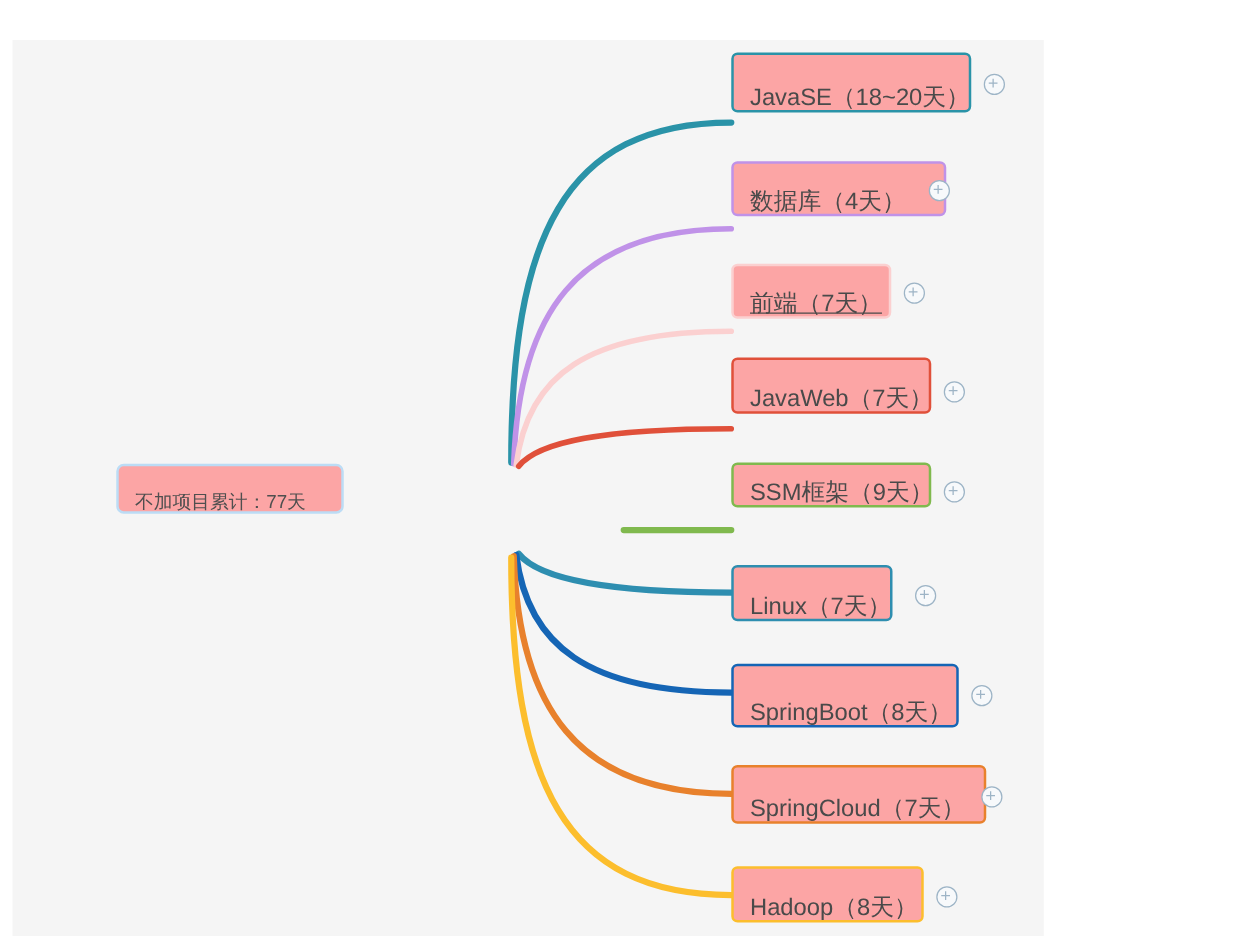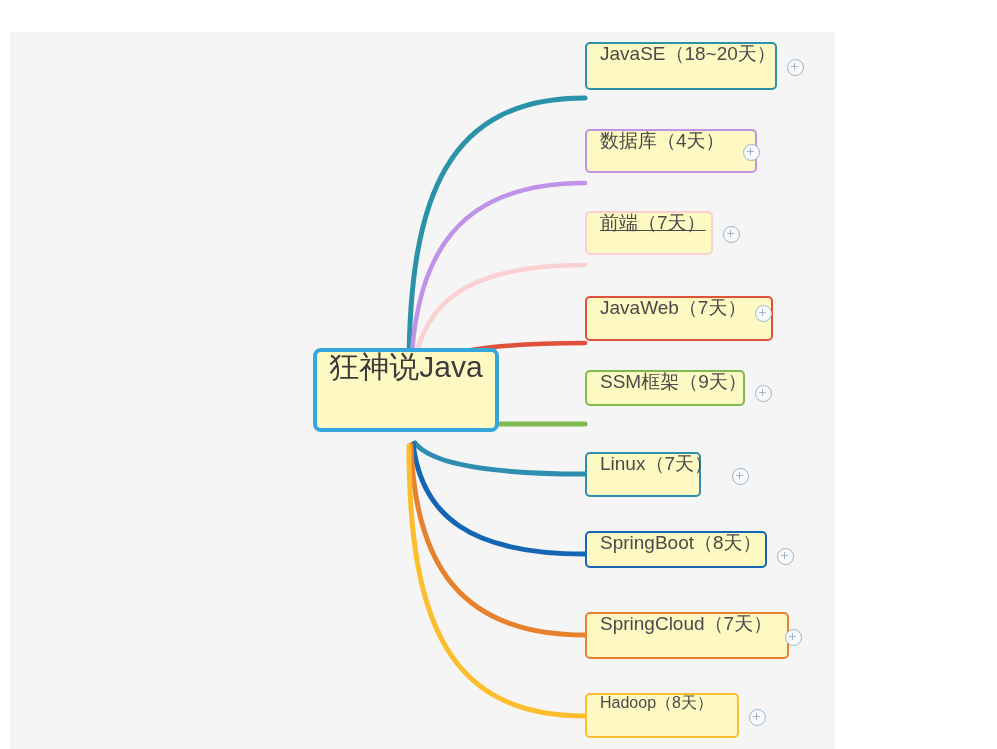--- a/index.html
+++ b/index.html
@@ -37,26 +37,26 @@
     top: 0;
     width: 825px;
     height: 717px;
     pointer-events: none;
   }
 
   
   .node {
     position: absolute;
     box-sizing: border-box;
-    background: #fef9c3;
+    background: #fca5a5;
     border-style: solid;
     border-width: 2px;
     border-radius: 5px;
     display: flex;
-    align-items: flex-start;
+    align-items: flex-end;
     white-space: nowrap;
     color: #4a4a4a;
   }
 
   .node-label {
     display: block;
     padding: 0 13px;
     line-height: 1;
   }
 
@@ -131,59 +131,59 @@
         <path d="M 401 339 C 405 220, 450 151, 575 151" stroke="#c092e8" stroke-width="4.5" fill="none" stroke-linecap="round"></path>
         <path d="M 403 340 C 412 268, 460 233, 575 233" stroke="#fbd0d0" stroke-width="4.5" fill="none" stroke-linecap="round"></path>
         <path d="M 405 341 C 420 322, 470 311, 575 311" stroke="#e0503a" stroke-width="4.5" fill="none" stroke-linecap="round"></path>
         <path d="M 489 392 L 575 392" stroke="#80b94e" stroke-width="5" fill="none" stroke-linecap="round"></path>
         <path d="M 405 411 C 420 430, 470 442, 575 442" stroke="#2e8eb0" stroke-width="5" fill="none" stroke-linecap="round"></path>
         <path d="M 403 412 C 412 484, 460 522, 575 522" stroke="#1565b5" stroke-width="5" fill="none" stroke-linecap="round"></path>
         <path d="M 401 413 C 405 532, 450 603, 575 603" stroke="#e8812c" stroke-width="5" fill="none" stroke-linecap="round"></path>
         <path d="M 399 414 C 399 592, 440 684, 575 684" stroke="#fcbe2d" stroke-width="5" fill="none" stroke-linecap="round"></path>
       </svg>
 
-    <div class="node root" id="root-node" style="left: 303px; top: 316px; width: 186px; height: 84px; border-color: rgb(51, 166, 222);">
-      <span class="node-label">狂神说Java</span>
+
+    <div class="node summary" id="summary-node" style="left: 83px; top: 339px; width: 182px; height: 40px; border-color: rgb(188, 220, 245);">
+      <span class="node-label">不加项目累计：77天</span>
     </div>
-
 
     <div id="branch-layer">
         <div class="node branch" style="left: 575px; top: 10px; width: 192px; height: 48px; border-color: rgb(42, 147, 168); font-size: 19px;">
           <span class="node-label">JavaSE（18~20天）</span>
         </div>
         <div class="plus-toggle" style="left: 777px; top: 27px; border-color: rgb(157, 180, 198);"></div>
         <div class="node branch" style="left: 575px; top: 97px; width: 172px; height: 44px; border-color: rgb(192, 146, 232); font-size: 19px;">
           <span class="node-label">数据库（4天）</span>
         </div>
         <div class="plus-toggle" style="left: 733px; top: 112px; border-color: rgb(157, 180, 198);"></div>
         <div class="node branch" style="left: 575px; top: 179px; width: 128px; height: 44px; border-color: rgb(251, 208, 208); font-size: 19px; text-decoration: underline;">
           <span class="node-label">前端（7天）</span>
         </div>
         <div class="plus-toggle" style="left: 713px; top: 194px; border-color: rgb(157, 180, 198);"></div>
-        <div class="node branch" style="left: 575px; top: 264px; width: 188px; height: 45px; border-color: rgb(224, 80, 58); font-size: 19px;">
+        <div class="node branch" style="left: 575px; top: 254px; width: 160px; height: 45px; border-color: rgb(224, 80, 58); font-size: 19px;">
           <span class="node-label">JavaWeb（7天）</span>
         </div>
         <div class="plus-toggle" style="left: 745px; top: 272.5px; border-color: rgb(157, 180, 198);"></div>
         <div class="node branch" style="left: 575px; top: 338px; width: 160px; height: 36px; border-color: rgb(128, 185, 78); font-size: 19px;">
           <span class="node-label">SSM框架（9天）</span>
         </div>
         <div class="plus-toggle" style="left: 745px; top: 353px; border-color: rgb(157, 180, 198);"></div>
-        <div class="node branch" style="left: 575px; top: 420px; width: 116px; height: 45px; border-color: rgb(46, 142, 176); font-size: 19px;">
+        <div class="node branch" style="left: 575px; top: 420px; width: 129px; height: 45px; border-color: rgb(46, 142, 176); font-size: 19px;">
           <span class="node-label">Linux（7天）</span>
         </div>
         <div class="plus-toggle" style="left: 722px; top: 435.5px; border-color: rgb(157, 180, 198);"></div>
-        <div class="node branch" style="left: 575px; top: 499px; width: 182px; height: 37px; border-color: rgb(21, 101, 181); font-size: 19px;">
+        <div class="node branch" style="left: 575px; top: 499px; width: 182px; height: 51px; border-color: rgb(21, 101, 181); font-size: 19px;">
           <span class="node-label">SpringBoot（8天）</span>
         </div>
         <div class="plus-toggle" style="left: 767px; top: 515.5px; border-color: rgb(157, 180, 198);"></div>
         <div class="node branch" style="left: 575px; top: 580px; width: 204px; height: 47px; border-color: rgb(232, 129, 44); font-size: 19px;">
           <span class="node-label">SpringCloud（7天）</span>
         </div>
         <div class="plus-toggle" style="left: 775px; top: 596.5px; border-color: rgb(157, 180, 198);"></div>
-        <div class="node branch" style="left: 575px; top: 661px; width: 154px; height: 45px; border-color: rgb(252, 190, 45); font-size: 16px;">
+        <div class="node branch" style="left: 575px; top: 661px; width: 154px; height: 45px; border-color: rgb(252, 190, 45); font-size: 19px;">
           <span class="node-label">Hadoop（8天）</span>
         </div>
         <div class="plus-toggle" style="left: 739px; top: 676.5px; border-color: rgb(157, 180, 198);"></div>
       </div>
 
   </div>
 
 </div>
 
 </body></html>

